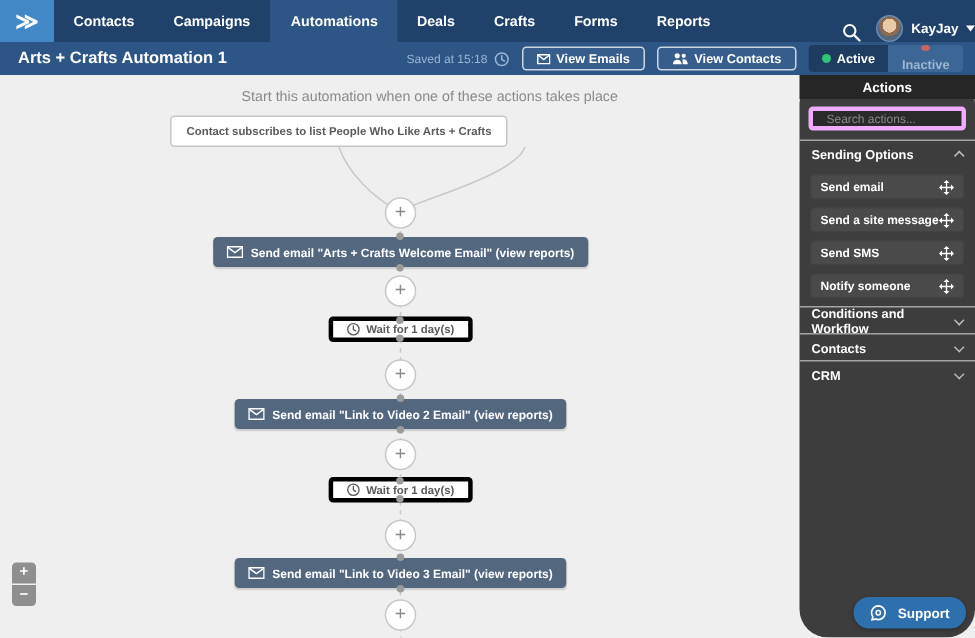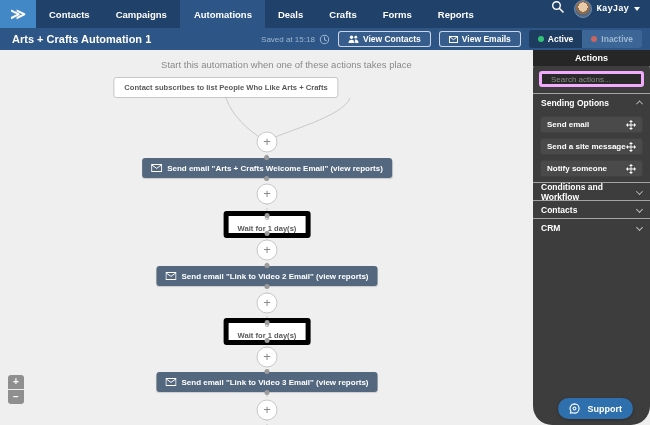--- a/index.html
+++ b/index.html
@@ -6,52 +6,52 @@
   html,body { width:650px; height:425px; }
   body { font-family:"Liberation Sans", sans-serif; overflow:hidden; background:#f0efef; }
   .app { position:relative; width:650px; height:425px; overflow:hidden; }
 
   
   .nav { position:absolute; top:0; left:0; width:650px; height:28px; background:#20416a; display:flex; align-items:stretch; }
   .logo { width:36px; height:28px; background:#4287c6; color:#fff; display:flex; align-items:center; justify-content:center; font-size:15px; font-weight:bold; cursor:pointer; }
   .nav-items { display:flex; align-items:stretch; }
   .nav-item { color:#fff; font-size:9.5px; font-weight:bold; display:flex; align-items:center; padding:0 13px; cursor:pointer; }
   .nav-item.active { background:#2d5586;padding-left:14px; }
-  .nav-right { margin-left:auto; display:flex; align-items:flex-start; padding-right:10px; gap:10px;font-family:Liberation Mono, monospace; }
+  .nav-right { margin-left:auto; display:flex; align-items:flex-end; gap:10px; }
   .search-btn { display:flex; align-items:center; cursor:pointer; }
   .user { display:flex; align-items:center; gap:5px; cursor:pointer; }
   .avatar { width:18px; height:18px; border-radius:50%; background:radial-gradient(circle at 50% 38%, #e8c9a8 0 36%, #8a6b4f 37% 55%, #53687f 56% 100%); border:1px solid #6d8cb0; }
   .user-name { color:#fff; font-size:9px; font-weight:bold; }
   .caret-down { width:0; height:0; border-left:3.5px solid transparent; border-right:3.5px solid transparent; border-top:4px solid #fff; }
 
   
   .toolbar { position:absolute; top:28px; left:0; width:650px; height:22px; background:#2d5586; display:flex; align-items:center; padding:0 8px 0 12px; }
   .page-title { color:#fff; font-size:11px; font-weight:bold; }
   .toolbar-right { margin-left:auto; display:flex; align-items:center; gap:8px; }
   .saved { color:#9db6d2; font-size:8px; display:flex; align-items:center; gap:4px; }
   .tb-btn { height:16px; display:flex; align-items:center; gap:4px; padding:0 9px; border:1px solid rgba(255,255,255,.75); border-radius:3px; color:#fff; font-size:8.5px; font-weight:bold; background:rgba(255,255,255,.05); cursor:pointer; }
   .toggle { display:flex; height:18px; border-radius:3px; overflow:hidden; cursor:pointer; }
   .tg { display:flex; align-items:center; gap:4px; padding:0 9px; font-size:8.5px; font-weight:bold; }
   .tg .dot { width:6px; height:6px; border-radius:50%; }
   .tg.on { background:#1d3c5f; color:#fff; }
-  .tg.off { background:#3c6695; color:#9db6d2; }
+  .tg.off { background:#3c6695; color:#9db6d2;flex-direction:column; }
 
   
   .canvas { position:absolute; top:50px; left:0; width:533px; height:375px; background:#f0efef; }
   .canvas svg.wires { position:absolute; top:0; left:0; }
   .canvas-heading { position:absolute; top:9px; left:0; width:573px; text-align:center; color:#8a8a8a; font-size:9.5px; }
   .start-box { position:absolute; top:27px; left:226px; transform:translateX(-50%); background:#fff; border:1px solid #c6c6c6; border-radius:3px; height:21px; display:flex; align-items:center; padding:0 10px; font-size:7.6px; font-weight:bold; color:#5a5a5a; white-space:nowrap; cursor:pointer; }
   .add-start-box { position:absolute; top:27px; left:350px; transform:translateX(-50%); background:#f7f7f7; border:1px dashed #b9b9b9; border-radius:3px; height:21px; display:flex; align-items:center; padding:0 14px; font-size:7.6px; color:#6a6a6a; white-space:nowrap; cursor:pointer; }
   .plus-node { position:absolute; width:21px; height:21px; border-radius:50%; background:#fff; border:1px solid #c8c8c8; color:#8a8a8a; font-size:13px; line-height:18px; text-align:center; transform:translate(-50%,-50%); cursor:pointer; }
   .flow-node { position:absolute; transform:translateX(-50%); white-space:nowrap; cursor:pointer; }
   .flow-node::before, .flow-node::after { content:""; position:absolute; left:50%; width:5px; height:5px; margin-left:-2.5px; border-radius:50%; background:#9b9b9b; }
   .flow-node::before { top:-3px; }
   .flow-node::after { bottom:-3px; }
   .email-node { background:#53687f; border-radius:3px; height:20px; display:flex; align-items:center; gap:5px; padding:0 9px; color:#fff; font-size:8px; font-weight:bold; box-shadow:0 1px 1px rgba(0,0,0,.15); }
-  .wait-node { background:#fff; border:5px solid #000000; border-radius:3px; height:27px; display:flex; align-items:center; gap:4px; padding:0 9px; color:#5a5a5a; font-size:7.6px; font-weight:bold;flex-direction:column; }
+  .wait-node { background:#fff; border:3px solid #000000; border-radius:3px; height:17px; display:flex; align-items:center; gap:4px; padding:0 9px; color:#5a5a5a; font-size:7.6px; font-weight:bold; }
   .zoom-ctl { position:absolute; left:8px; top:325px; width:16px; display:flex; flex-direction:column; gap:1px; }
   .zoom-btn { width:16px; height:14px; background:#8f8f8f; color:#fff; font-size:10px; font-weight:bold; text-align:center; line-height:13px; cursor:pointer; }
   .zoom-btn:first-child { border-radius:3px 3px 0 0; }
   .zoom-btn:last-child { border-radius:0 0 3px 3px; }
 
   
   .sidebar { position:absolute; top:50px; right:0; width:117px; height:375px; background:#3d3d3d;border-radius:19px; }
   .sb-header { height:16px; background:#262626; color:#fff; font-size:9px; font-weight:bold; text-align:center; line-height:16px; }
   .sb-search { padding:5px 6px 6px; }
   .sb-search-box { display:flex; align-items:center; gap:4px; background:#2a2a2a; border:3px solid #f0abfc; border-radius:3px; height:16px; padding:0 5px; }
@@ -59,21 +59,21 @@
   .sb-search-box input::placeholder { color:#8a8a8a; }
   .sb-section { display:flex; align-items:center; height:18px; padding:0 8px; color:#fff; font-size:8.5px; font-weight:bold; border-top:1px solid #a3a3a3; cursor:pointer; }
   .sb-section:first-of-type { border-top:none; }
   .chev { width:5px; height:5px; border-right:1.5px solid #bbb; border-bottom:1.5px solid #bbb; margin-left:auto; }
   .chev.up { transform:rotate(-135deg) translate(-1px,-1px); }
   .chev.down { transform:rotate(45deg); }
   .sb-item { display:flex; align-items:center; height:17px; margin:5px 7px; background:#4a4a4a; border:1px solid #424242; border-radius:3px; padding:0 6px; color:#fff; font-size:8px; font-weight:bold; cursor:grab; }
   .sb-item .move { margin-left:auto; display:flex; }
 
   
-  .support { position:absolute; right:17px; bottom:6px; height:21px; background:#2e6fad; border-radius:11px; display:flex; align-items:center; gap:8px; padding:0 11px; color:#fff; font-size:9px; font-weight:bold; cursor:pointer; box-shadow:0 1px 3px rgba(0,0,0,.3); }
+  .support { position:absolute; right:6px; bottom:6px; height:21px; background:#2e6fad; border-radius:11px; display:flex; align-items:center; gap:8px; padding:0 11px; color:#fff; font-size:9px; font-weight:bold; cursor:pointer; box-shadow:0 1px 3px rgba(0,0,0,.3); }
 </style>
 </head>
 <body>
 
 <div class="app">
 
   <div class="nav">
     <div class="logo">
         <span>≫</span>
       </div>
@@ -105,34 +105,34 @@
     <span class="page-title">Arts + Crafts Automation 1</span>
     <div class="toolbar-right">
       <span class="saved">
         <span>Saved at 15:18</span>
         <svg width="11" height="11" viewBox="0 0 12 12">
             <circle cx="6" cy="6" r="4.6" fill="none" stroke="#9db6d2" stroke-width="1.1"></circle>
             <path d="M6 3.4v2.8l2 1.2" fill="none" stroke="#9db6d2" stroke-width="1.1" stroke-linecap="round"></path>
           </svg>
       </span>
       <div class="tb-btn">
+        <svg width="9" height="7" viewBox="0 0 9 7">
+            <rect x="0.5" y="0.5" width="8" height="6" fill="none" stroke="#fff"></rect>
+            <path d="M0.5 0.5l4 3.2 4-3.2" fill="none" stroke="#fff"></path>
+          </svg>
+        <span>View Emails</span>
+      </div>
+      <div class="tb-btn">
         <svg width="11" height="8" viewBox="0 0 11 8">
             <circle cx="3.5" cy="2.2" r="1.7" fill="#fff"></circle>
             <path d="M0.5 8c0-2 1.3-3.2 3-3.2S6.5 6 6.5 8z" fill="#fff"></path>
             <circle cx="7.8" cy="2.2" r="1.4" fill="#fff"></circle>
             <path d="M7 4.6c1.9-.4 3.5.9 3.5 3.4H7.2" fill="#fff"></path>
           </svg>
         <span>View Contacts</span>
-      </div>
-      <div class="tb-btn">
-        <svg width="9" height="7" viewBox="0 0 9 7">
-            <rect x="0.5" y="0.5" width="8" height="6" fill="none" stroke="#fff"></rect>
-            <path d="M0.5 0.5l4 3.2 4-3.2" fill="none" stroke="#fff"></path>
-          </svg>
-        <span>View Emails</span>
       </div>
       <div class="toggle">
         <div class="tg on">
           <span class="dot" style="background:#34c178"></span>
           <span>Active</span>
         </div>
         <div class="tg off">
           <span class="dot" style="background:#c66561"></span>
           <span>Inactive</span>
         </div>
@@ -231,20 +231,29 @@
     <div class="sb-item">
       <span>Send a site message</span>
       <span class="move">
           <svg width="10" height="10" viewBox="0 0 10 10">
             <path d="M5 0l2 2H3zM5 10L3 8h4zM0 5l2-2v4zM10 5L8 7V3z" fill="#fff"></path>
             <path d="M4.55 2h.9v6h-.9zM2 4.55h6v.9H2z" fill="#fff"></path>
           </svg>
         </span>
     </div>
     <div class="sb-item">
+      <span>Send SMS</span>
+      <span class="move">
+          <svg width="10" height="10" viewBox="0 0 10 10">
+            <path d="M5 0l2 2H3zM5 10L3 8h4zM0 5l2-2v4zM10 5L8 7V3z" fill="#fff"></path>
+            <path d="M4.55 2h.9v6h-.9zM2 4.55h6v.9H2z" fill="#fff"></path>
+          </svg>
+        </span>
+    </div>
+    <div class="sb-item">
       <span>Notify someone</span>
       <span class="move">
           <svg width="10" height="10" viewBox="0 0 10 10">
             <path d="M5 0l2 2H3zM5 10L3 8h4zM0 5l2-2v4zM10 5L8 7V3z" fill="#fff"></path>
             <path d="M4.55 2h.9v6h-.9zM2 4.55h6v.9H2z" fill="#fff"></path>
           </svg>
         </span>
     </div>
 
     <div class="sb-section" style="margin-top:4px">

